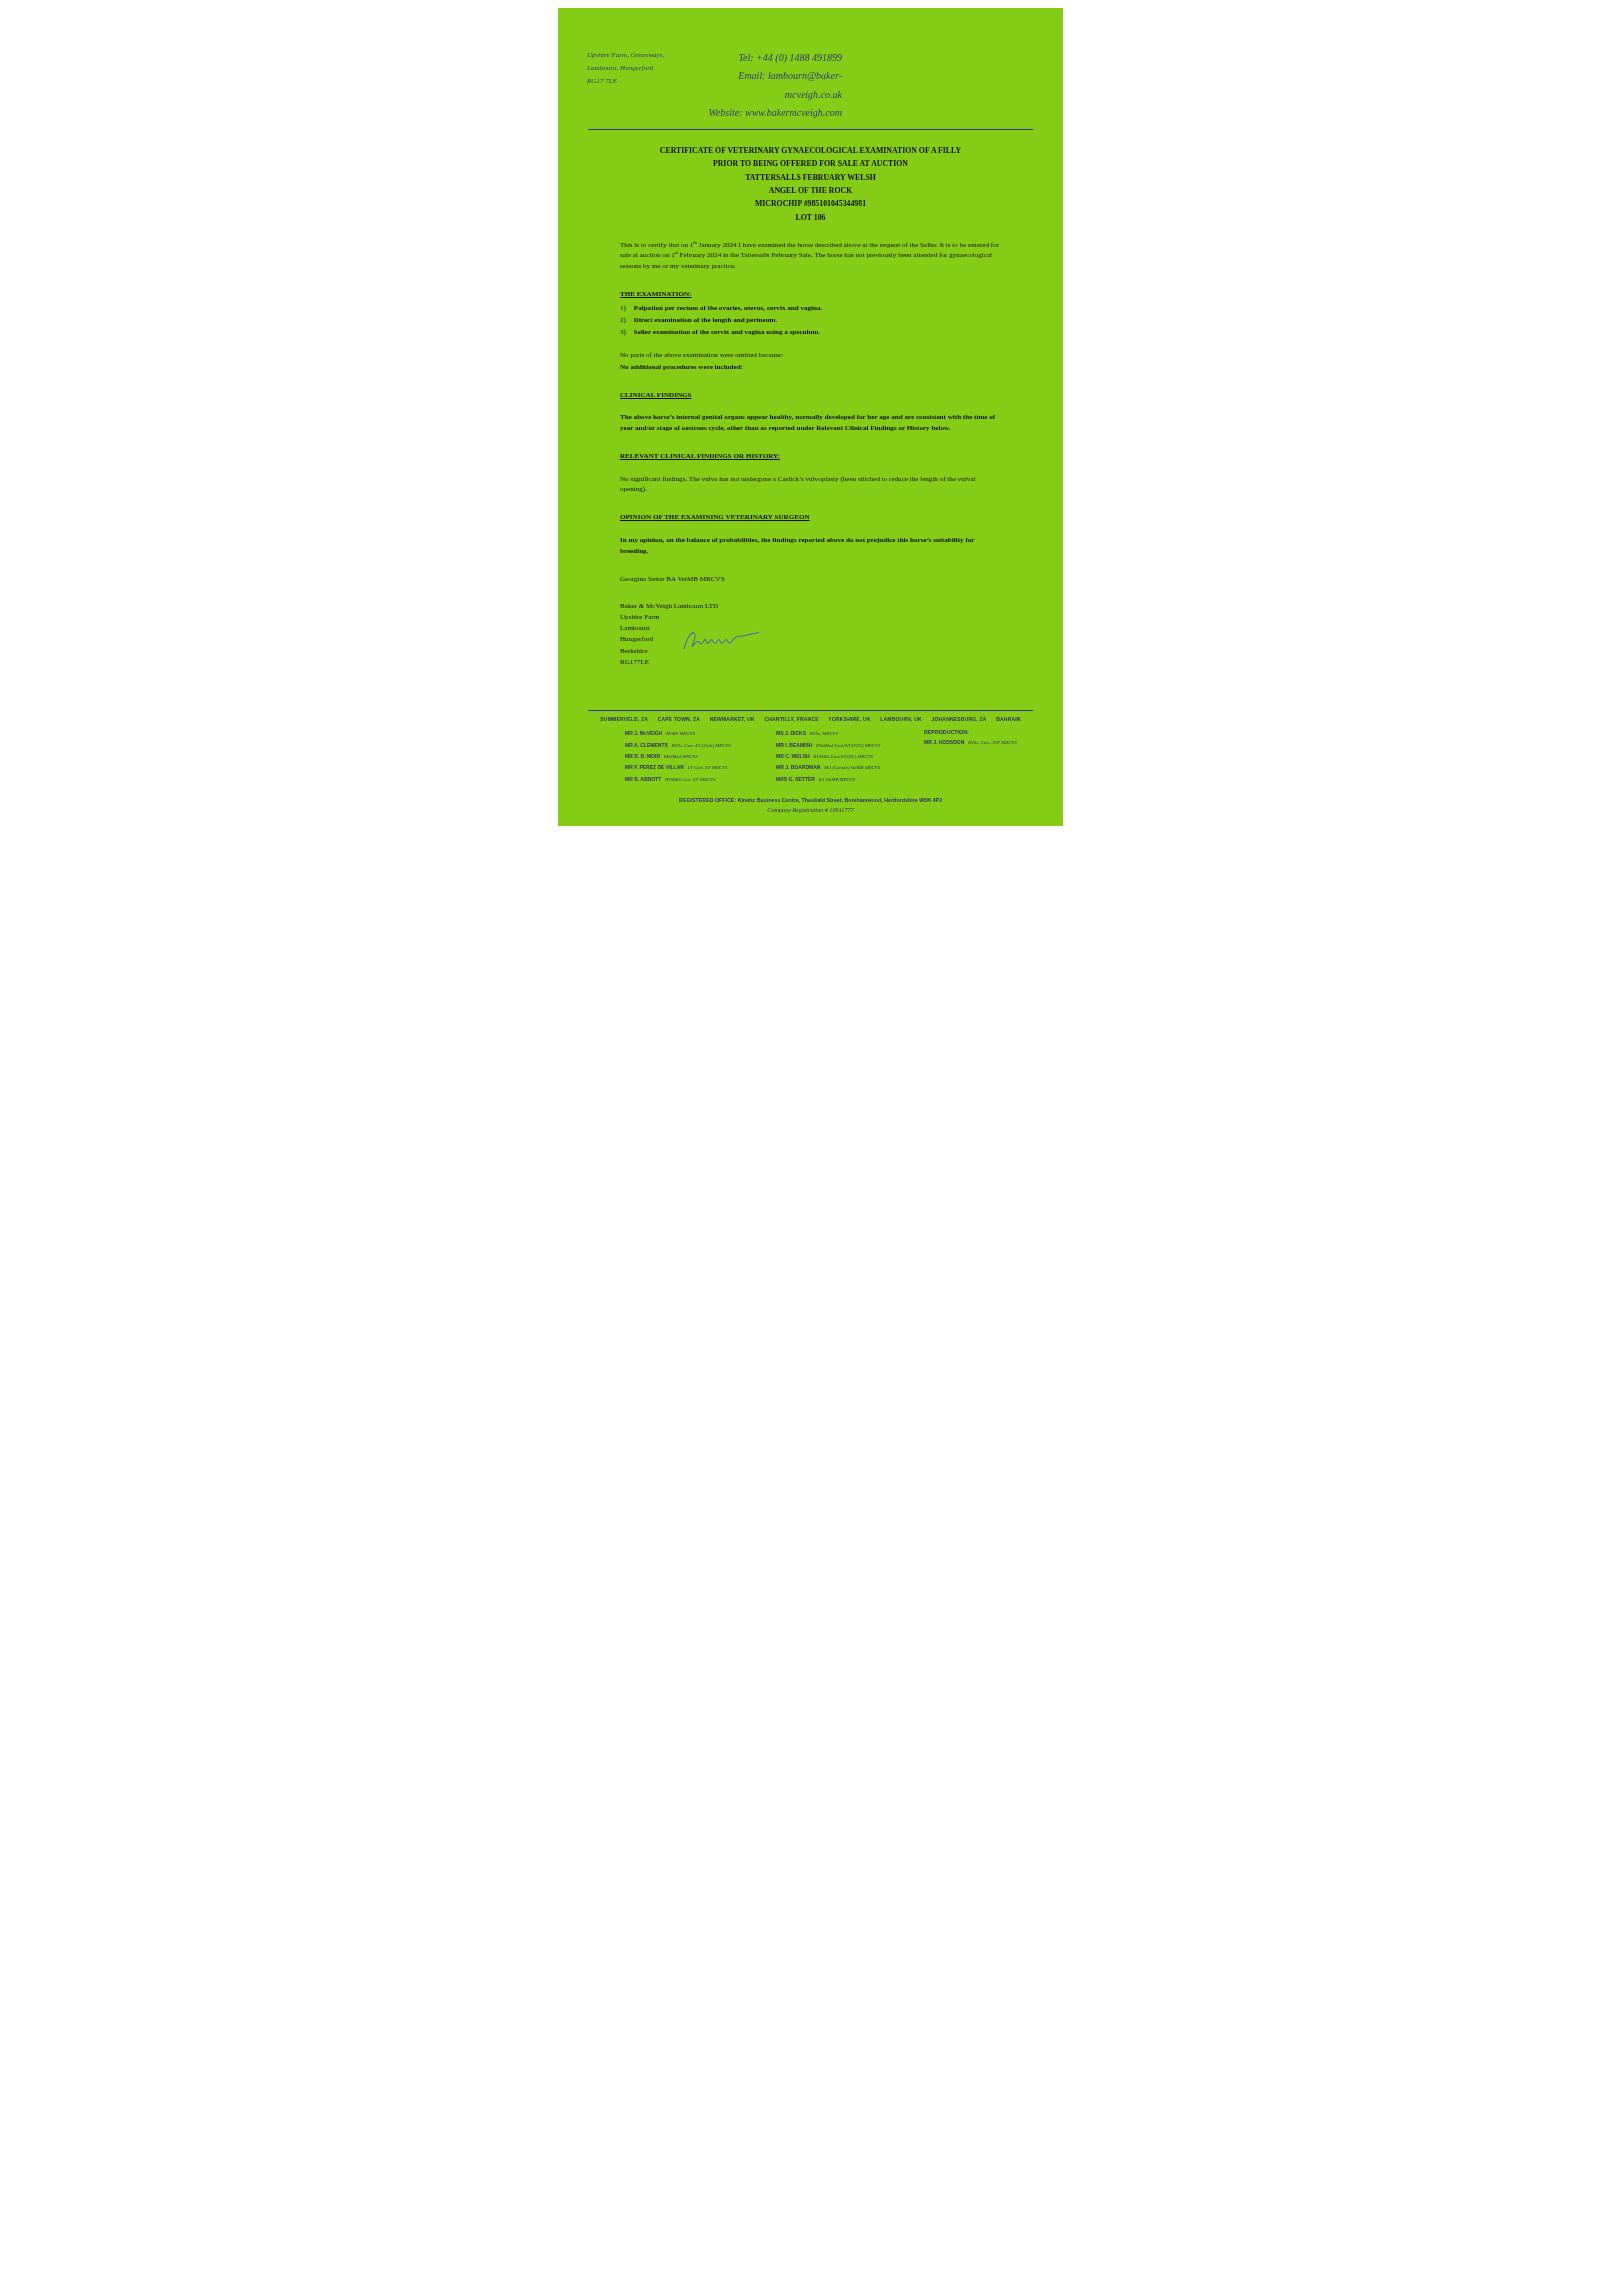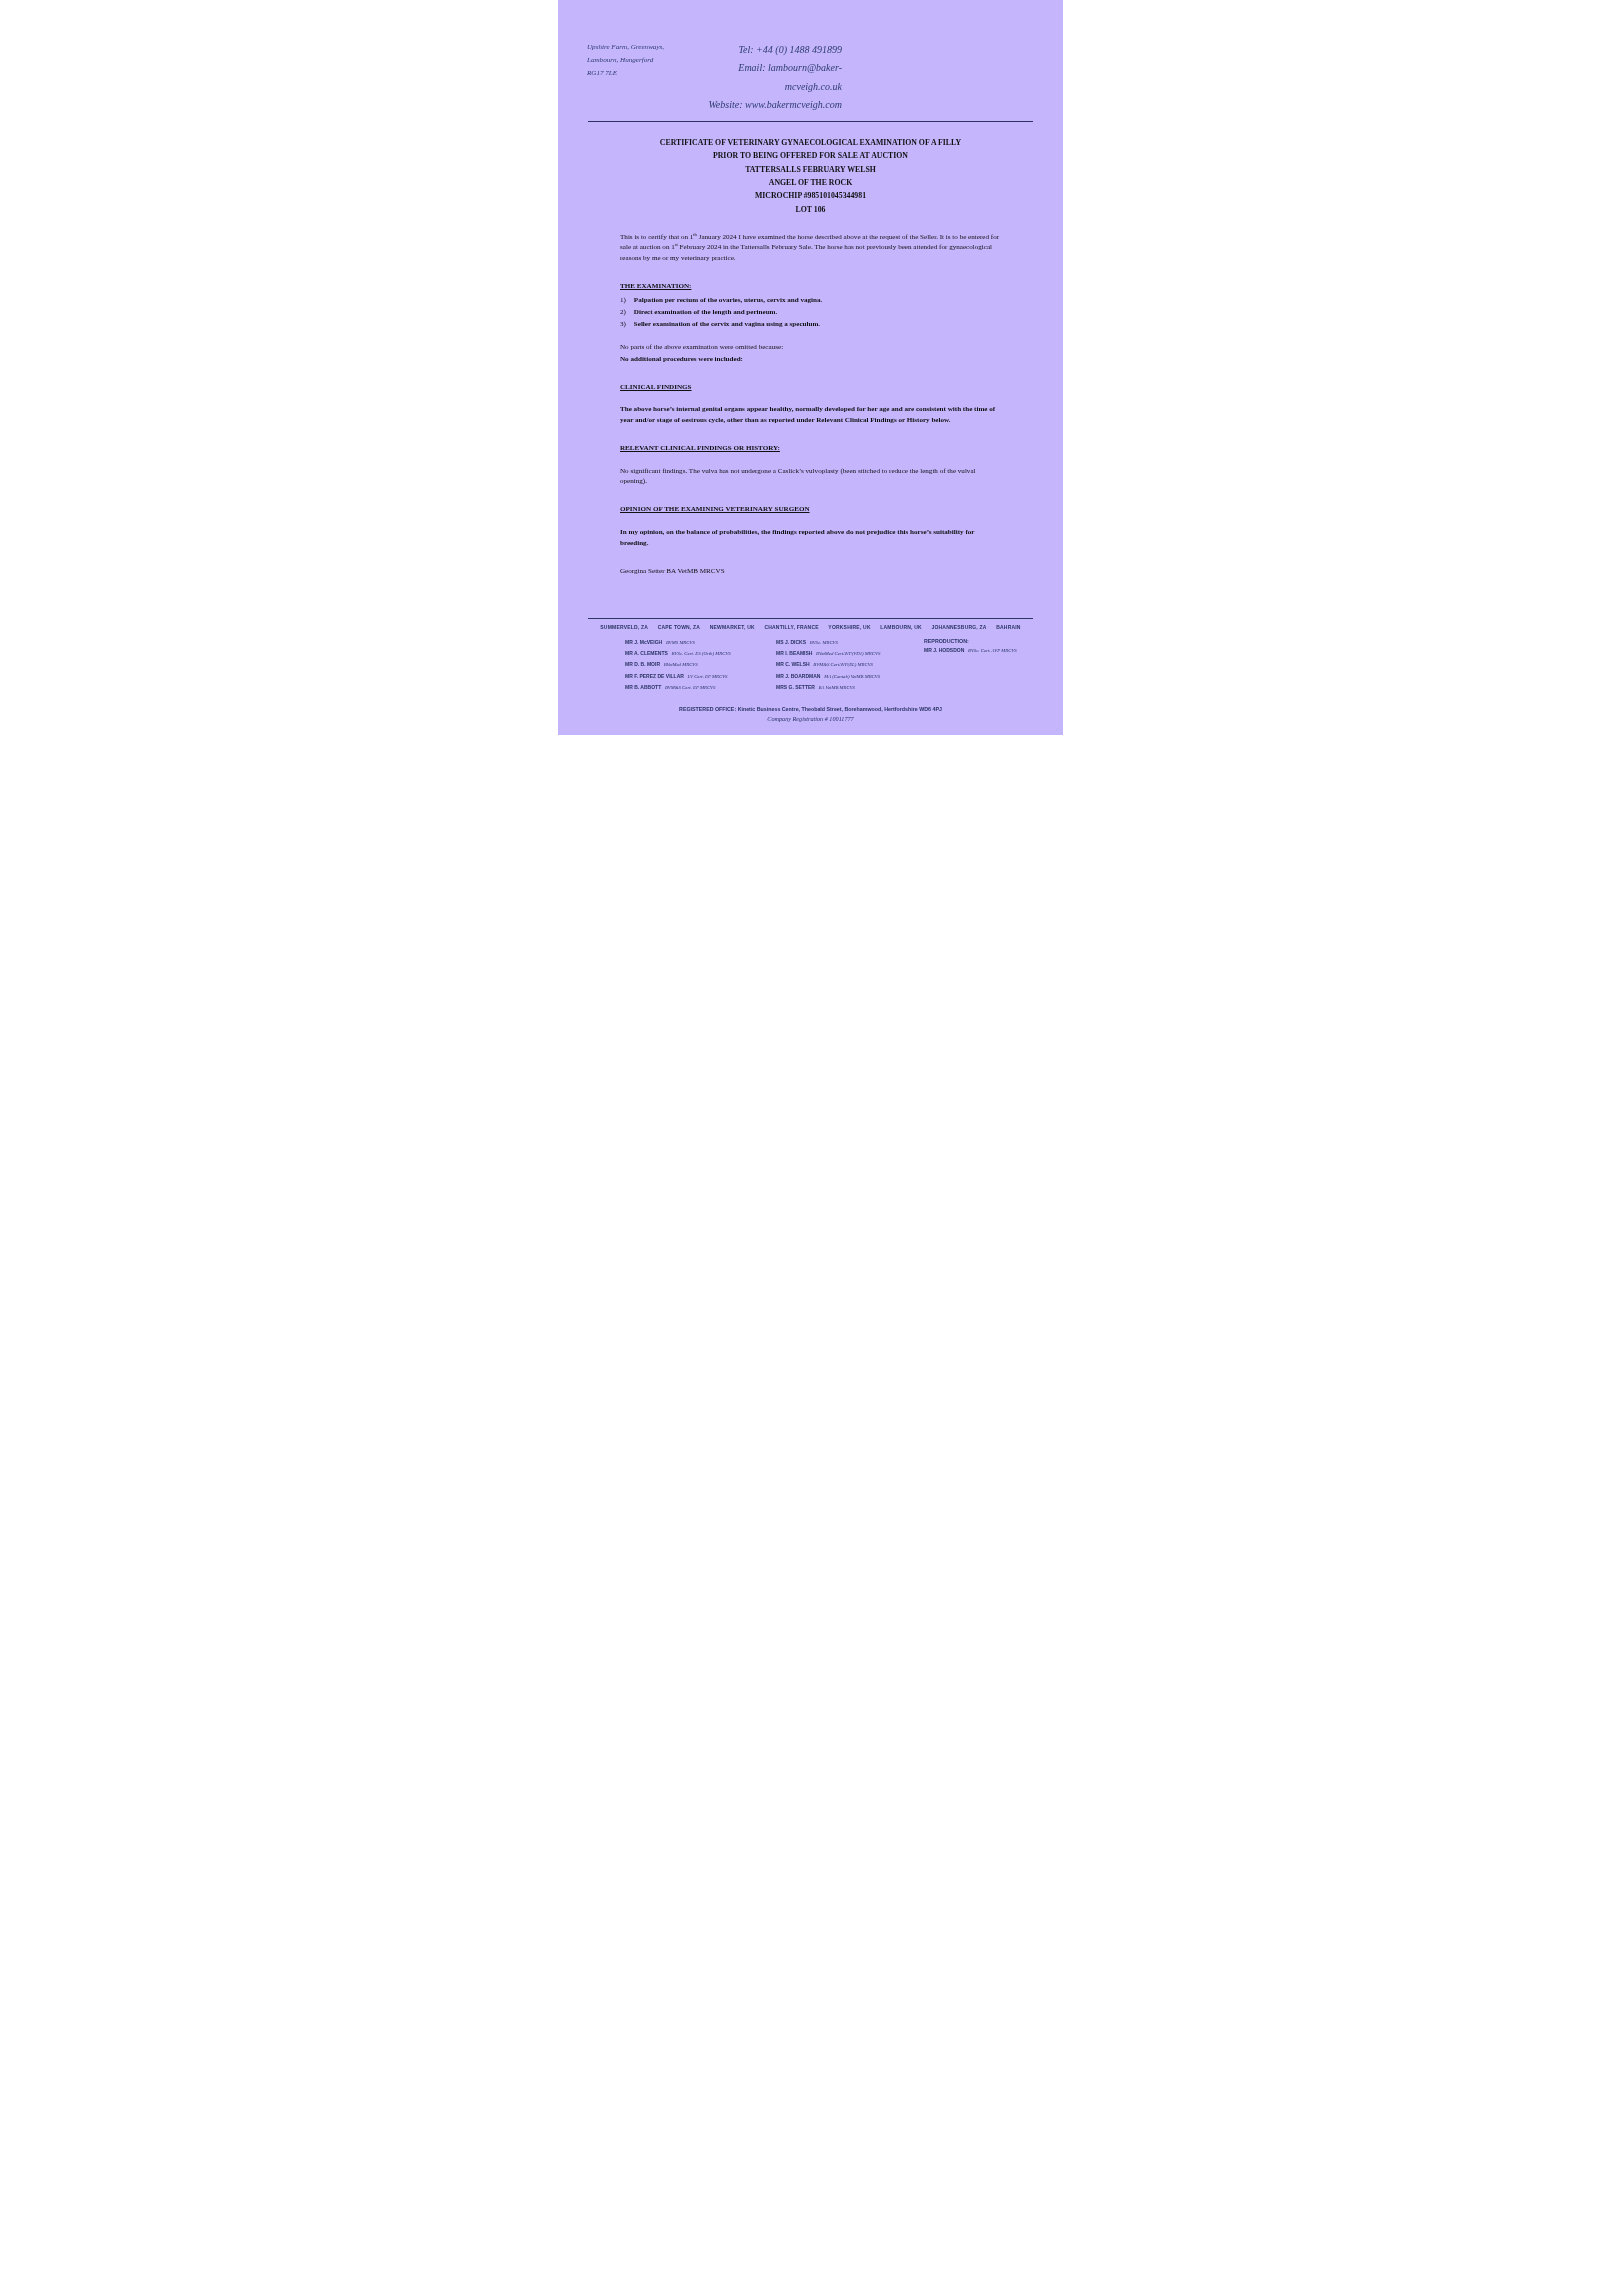--- a/index.html
+++ b/index.html
@@ -1,18 +1,18 @@
 <!DOCTYPE html>
 <html style="font-size:7.3px"><head>
 <meta charset="utf-8">
 <style>
   * { margin:0; padding:0; box-sizing:border-box; }
   html,body { background:#ffffff; }
   .page {
-    width:505px; min-height:715px; margin:0 auto; background:#c4b5fd;
+    width:505px; min-height:715px; margin:8px auto; background:#84cc16;
     font-family:"Liberation Serif", serif; color:#111; position:relative;
     padding-bottom:13px;
   }
 
   
   .header { display:flex; padding:12px 29px 0; align-items:flex-start; }
   .addr {
     width:117px; margin-top:28.5px; font-style:italic; font-size:7.1px;
     line-height:1.85; color:#2e3d6e;
   }
@@ -148,20 +148,31 @@
     <p class="after-heading bold">The above horse’s internal genital organs appear healthy, normally developed for her age and are consistent with the time of year and/or stage of oestrous cycle, other than as reported under Relevant Clinical Findings or History below.</p>
 
     <h3 class="sec-heading">RELEVANT CLINICAL FINDINGS OR HISTORY:</h3>
     <p class="after-heading">No significant findings. The vulva has not undergone a Caslick’s vulvoplasty (been stitched to reduce the length of the vulval opening).</p>
 
     <h3 class="sec-heading">OPINION OF THE EXAMINING VETERINARY SURGEON</h3>
     <p class="after-heading bold">In my opinion, on the balance of probabilities, the findings reported above do not prejudice this horse’s suitability for breeding.</p>
 
     <p class="vet-name">Georgina Setter BA VetMB MRCVS</p>
 
+    <div class="company-block">
+      <div>Baker &amp; McVeigh Lambourn LTD</div>
+      <div>Upshire Farm</div>
+      <div>Lambourn</div>
+      <div>Hungerford</div>
+      <div>Berkshire</div>
+      <div>RG177LE</div>
+      <svg class="signature-svg" viewBox="0 0 180 70" xmlns="http://www.w3.org/2000/svg">
+        <path d="M8,52 C16,20 34,6 32,26 C30,42 18,56 32,40 C44,26 42,54 52,34 C58,22 54,52 66,34 C72,24 70,52 82,34 C88,24 86,52 98,34 C104,24 102,52 114,34 C122,20 132,28 146,22 C156,18 164,20 172,16" fill="none" stroke="#4a67b0" stroke-width="2.2" stroke-linecap="round"></path>
+      </svg>
+    </div>
 
   </main>
 
   <footer class="footer">
     <hr class="footer-rule">
 
     <div class="locations">
       <span>SUMMERVELD, ZA</span>
       <span>CAPE TOWN, ZA</span>
       <span>NEWMARKET, UK</span>

